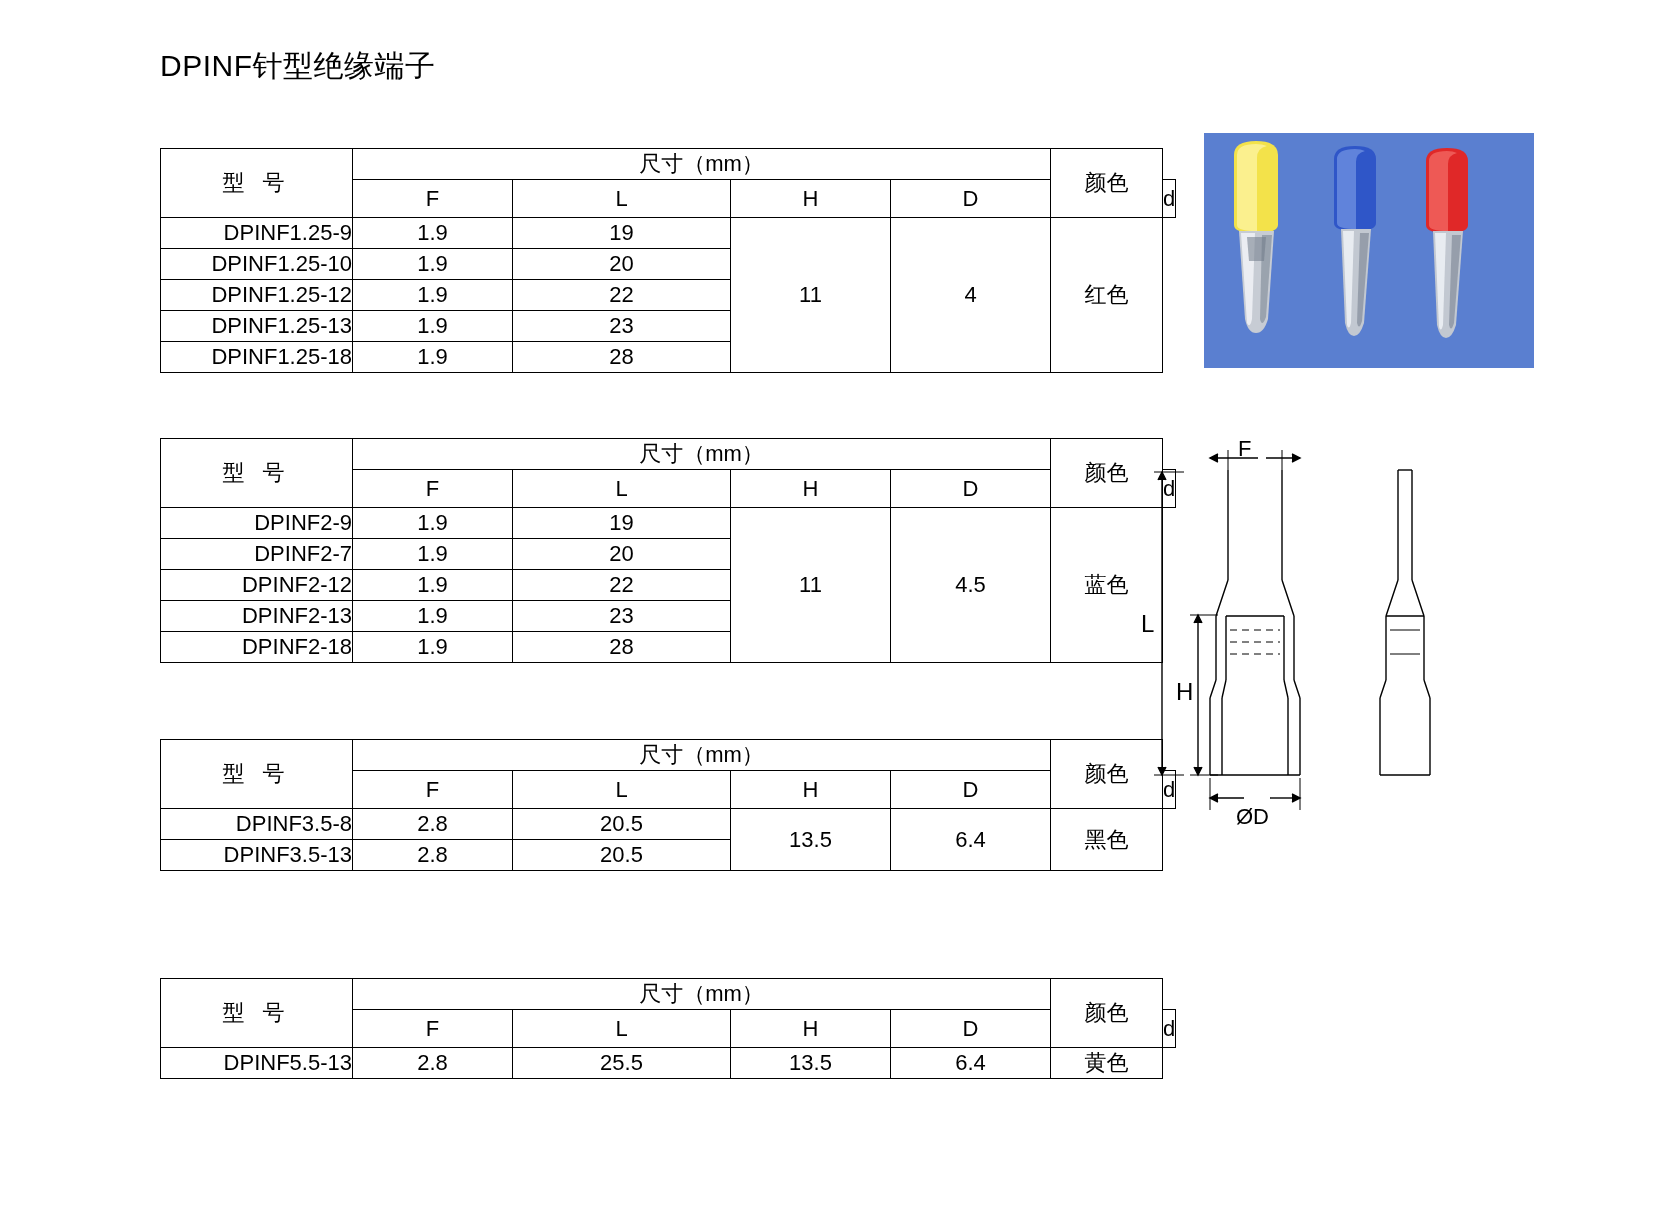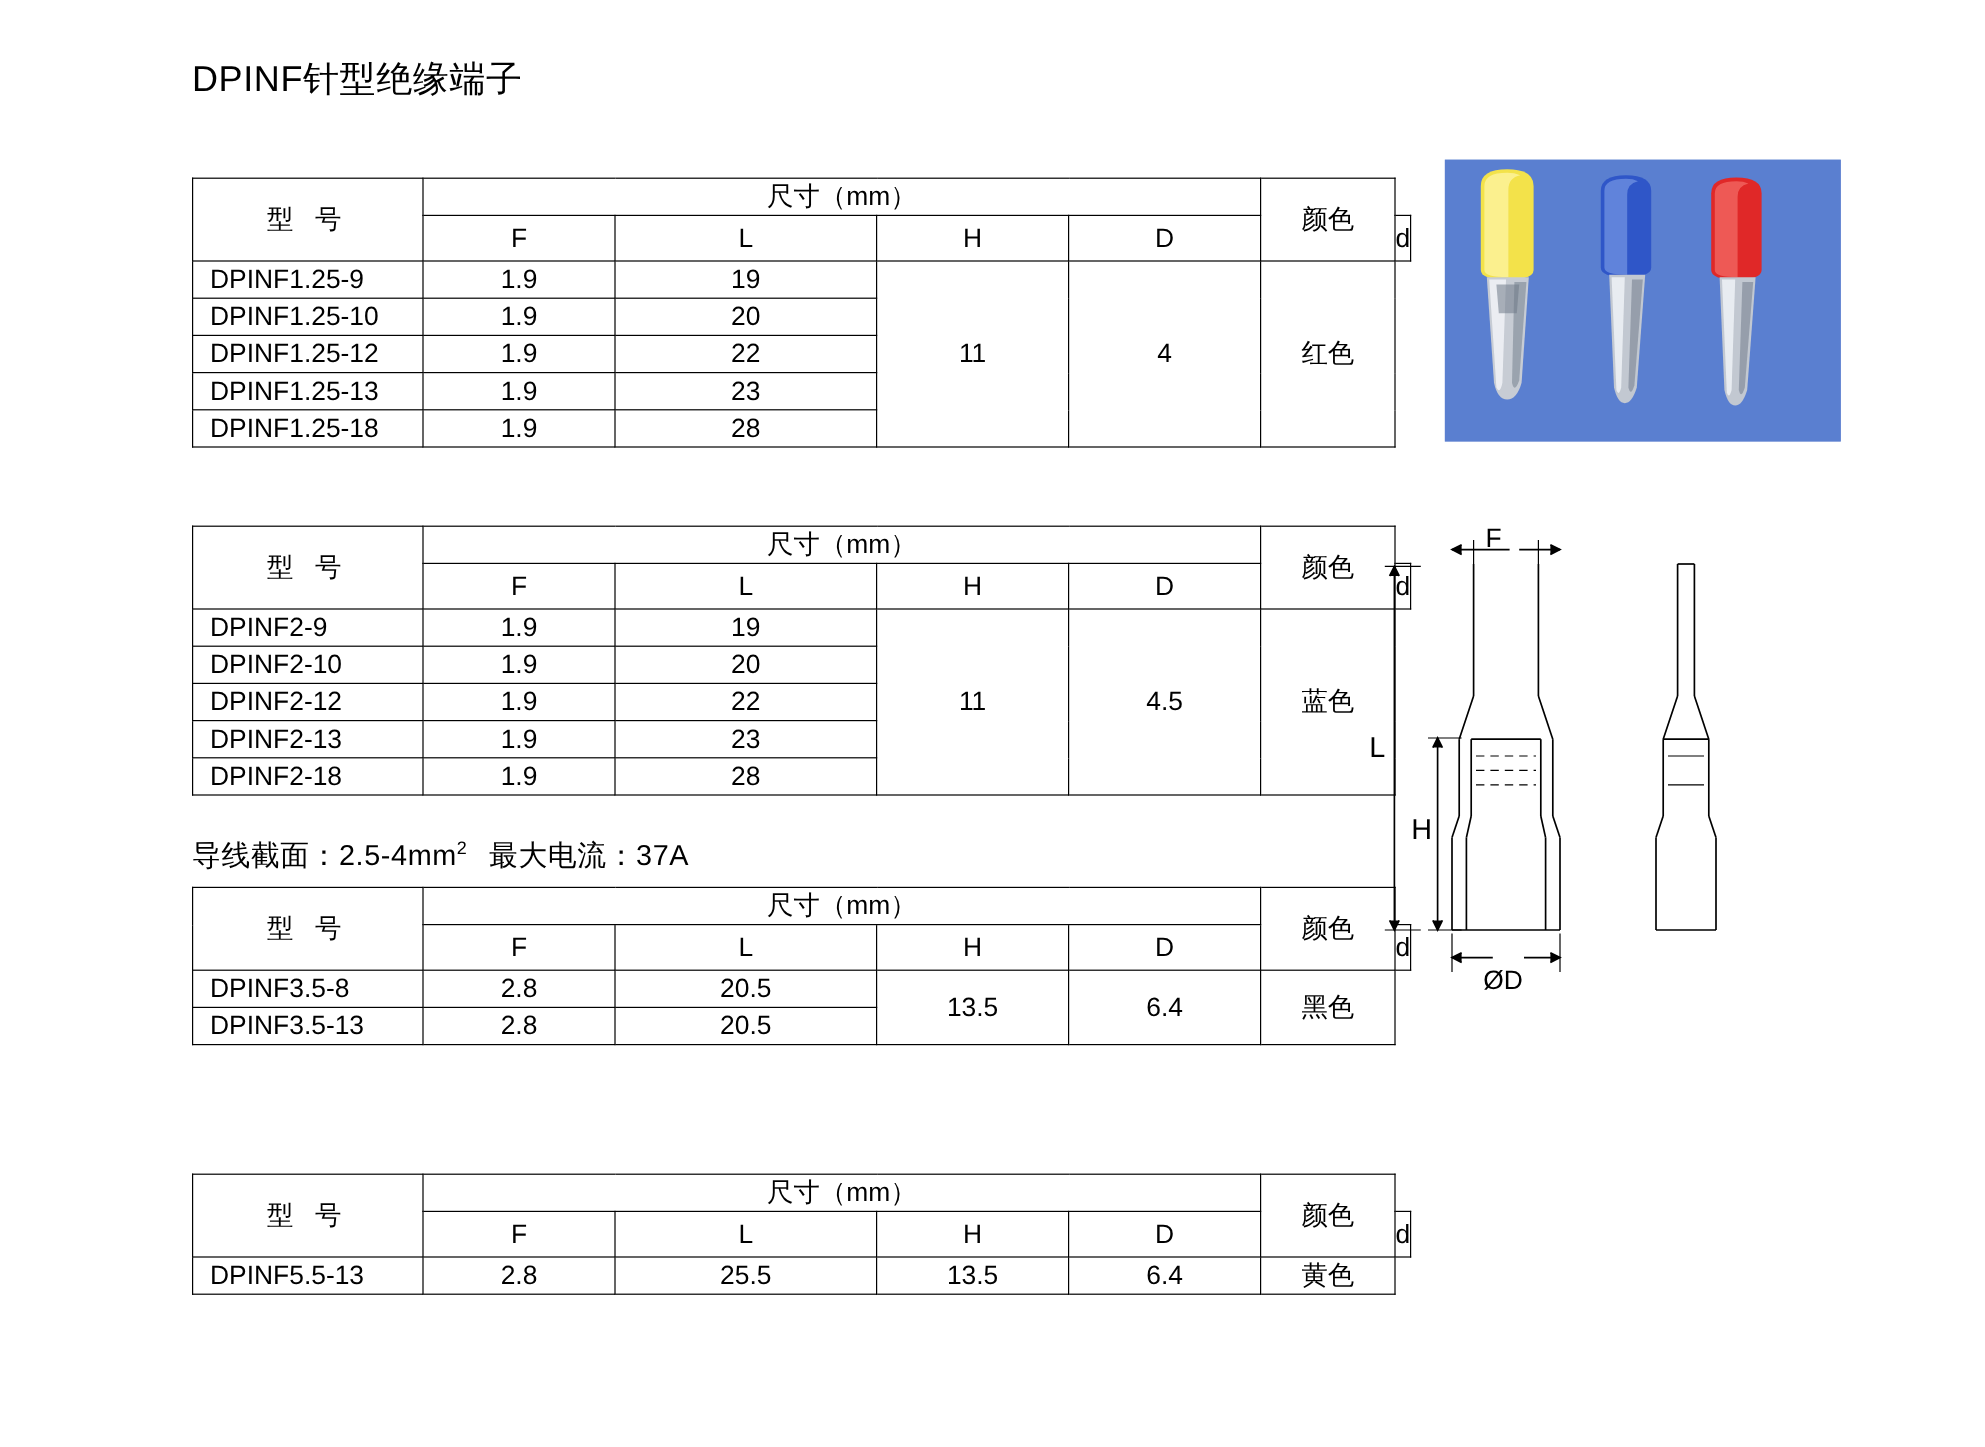--- a/index.html
+++ b/index.html
@@ -45,21 +45,21 @@
     font-size: 22px;
   }
   table.dt td {
     border: 1px solid #000;
     text-align: center;
     vertical-align: middle;
     padding: 0;
     height: 30px;
   }
   table.dt td.model {
-    text-align: left;
+    text-align: right;
     padding-left: 14px;
     font-size: 22px;
   }
   .hdr-model { letter-spacing: 6px; }
 
   
   .block { position: absolute; }
 
   
   .photo {
@@ -165,21 +165,21 @@
         </tr>
         <tr>
           <td class="model">DPINF2-9</td>
           <td>1.9</td>
           <td>19</td>
           <td rowspan="5">11</td>
           <td rowspan="5">4.5</td>
           <td rowspan="5">蓝色</td>
         </tr>
         <tr>
-          <td class="model">DPINF2-10</td>
+          <td class="model">DPINF2-7</td>
           <td>1.9</td>
           <td>20</td>
         </tr>
         <tr>
           <td class="model">DPINF2-12</td>
           <td>1.9</td>
           <td>22</td>
         </tr>
         <tr>
           <td class="model">DPINF2-13</td>
@@ -188,25 +188,20 @@
         </tr>
         <tr>
           <td class="model">DPINF2-18</td>
           <td>1.9</td>
           <td>28</td>
         </tr>
       </tbody>
     </table>
   </div>
 
-  <div class="block" style="left:160px; top:697px;">
-    <div class="spec-line">
-      <span>导线截面：2.5-4mm</span><sup>2</sup><span class="gap-small"></span><span>最大电流：37A</span>
-    </div>
-  </div>
 
   <div class="block" style="left:160px; top:739px;">
     <table class="dt">
       <colgroup>
         <col style="width:192px">
           <col style="width:160px">
           <col style="width:218px">
         <col style="width:160px">
           <col style="width:160px">
           <col style="width:112px">

